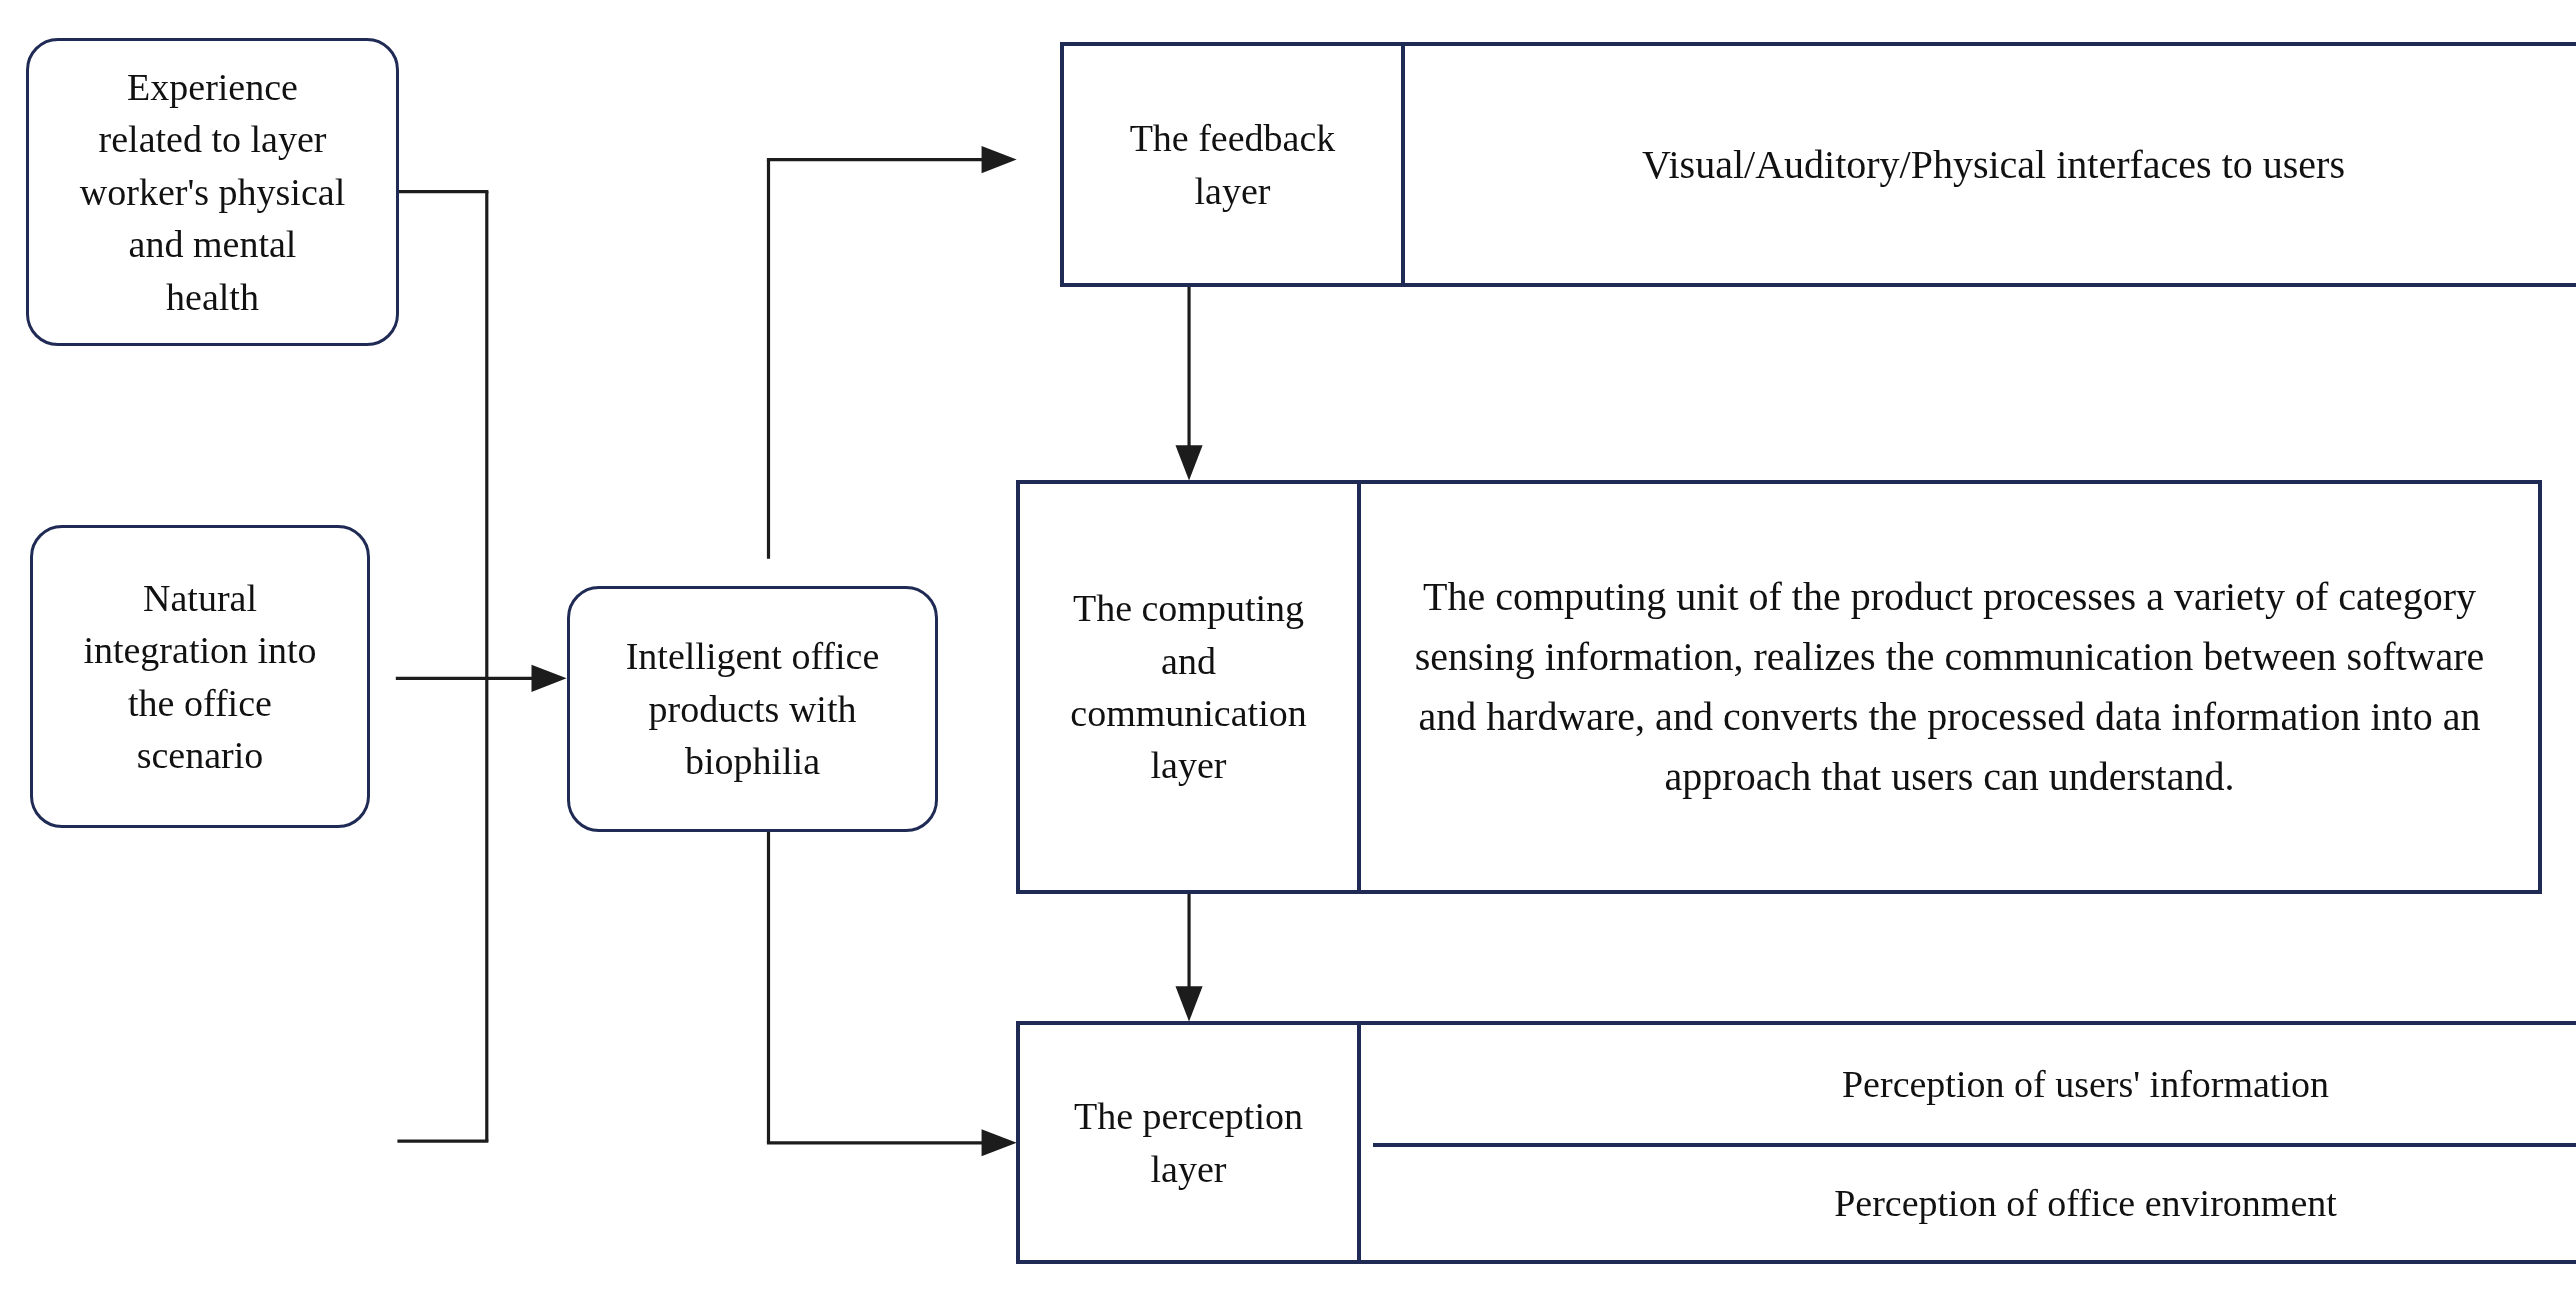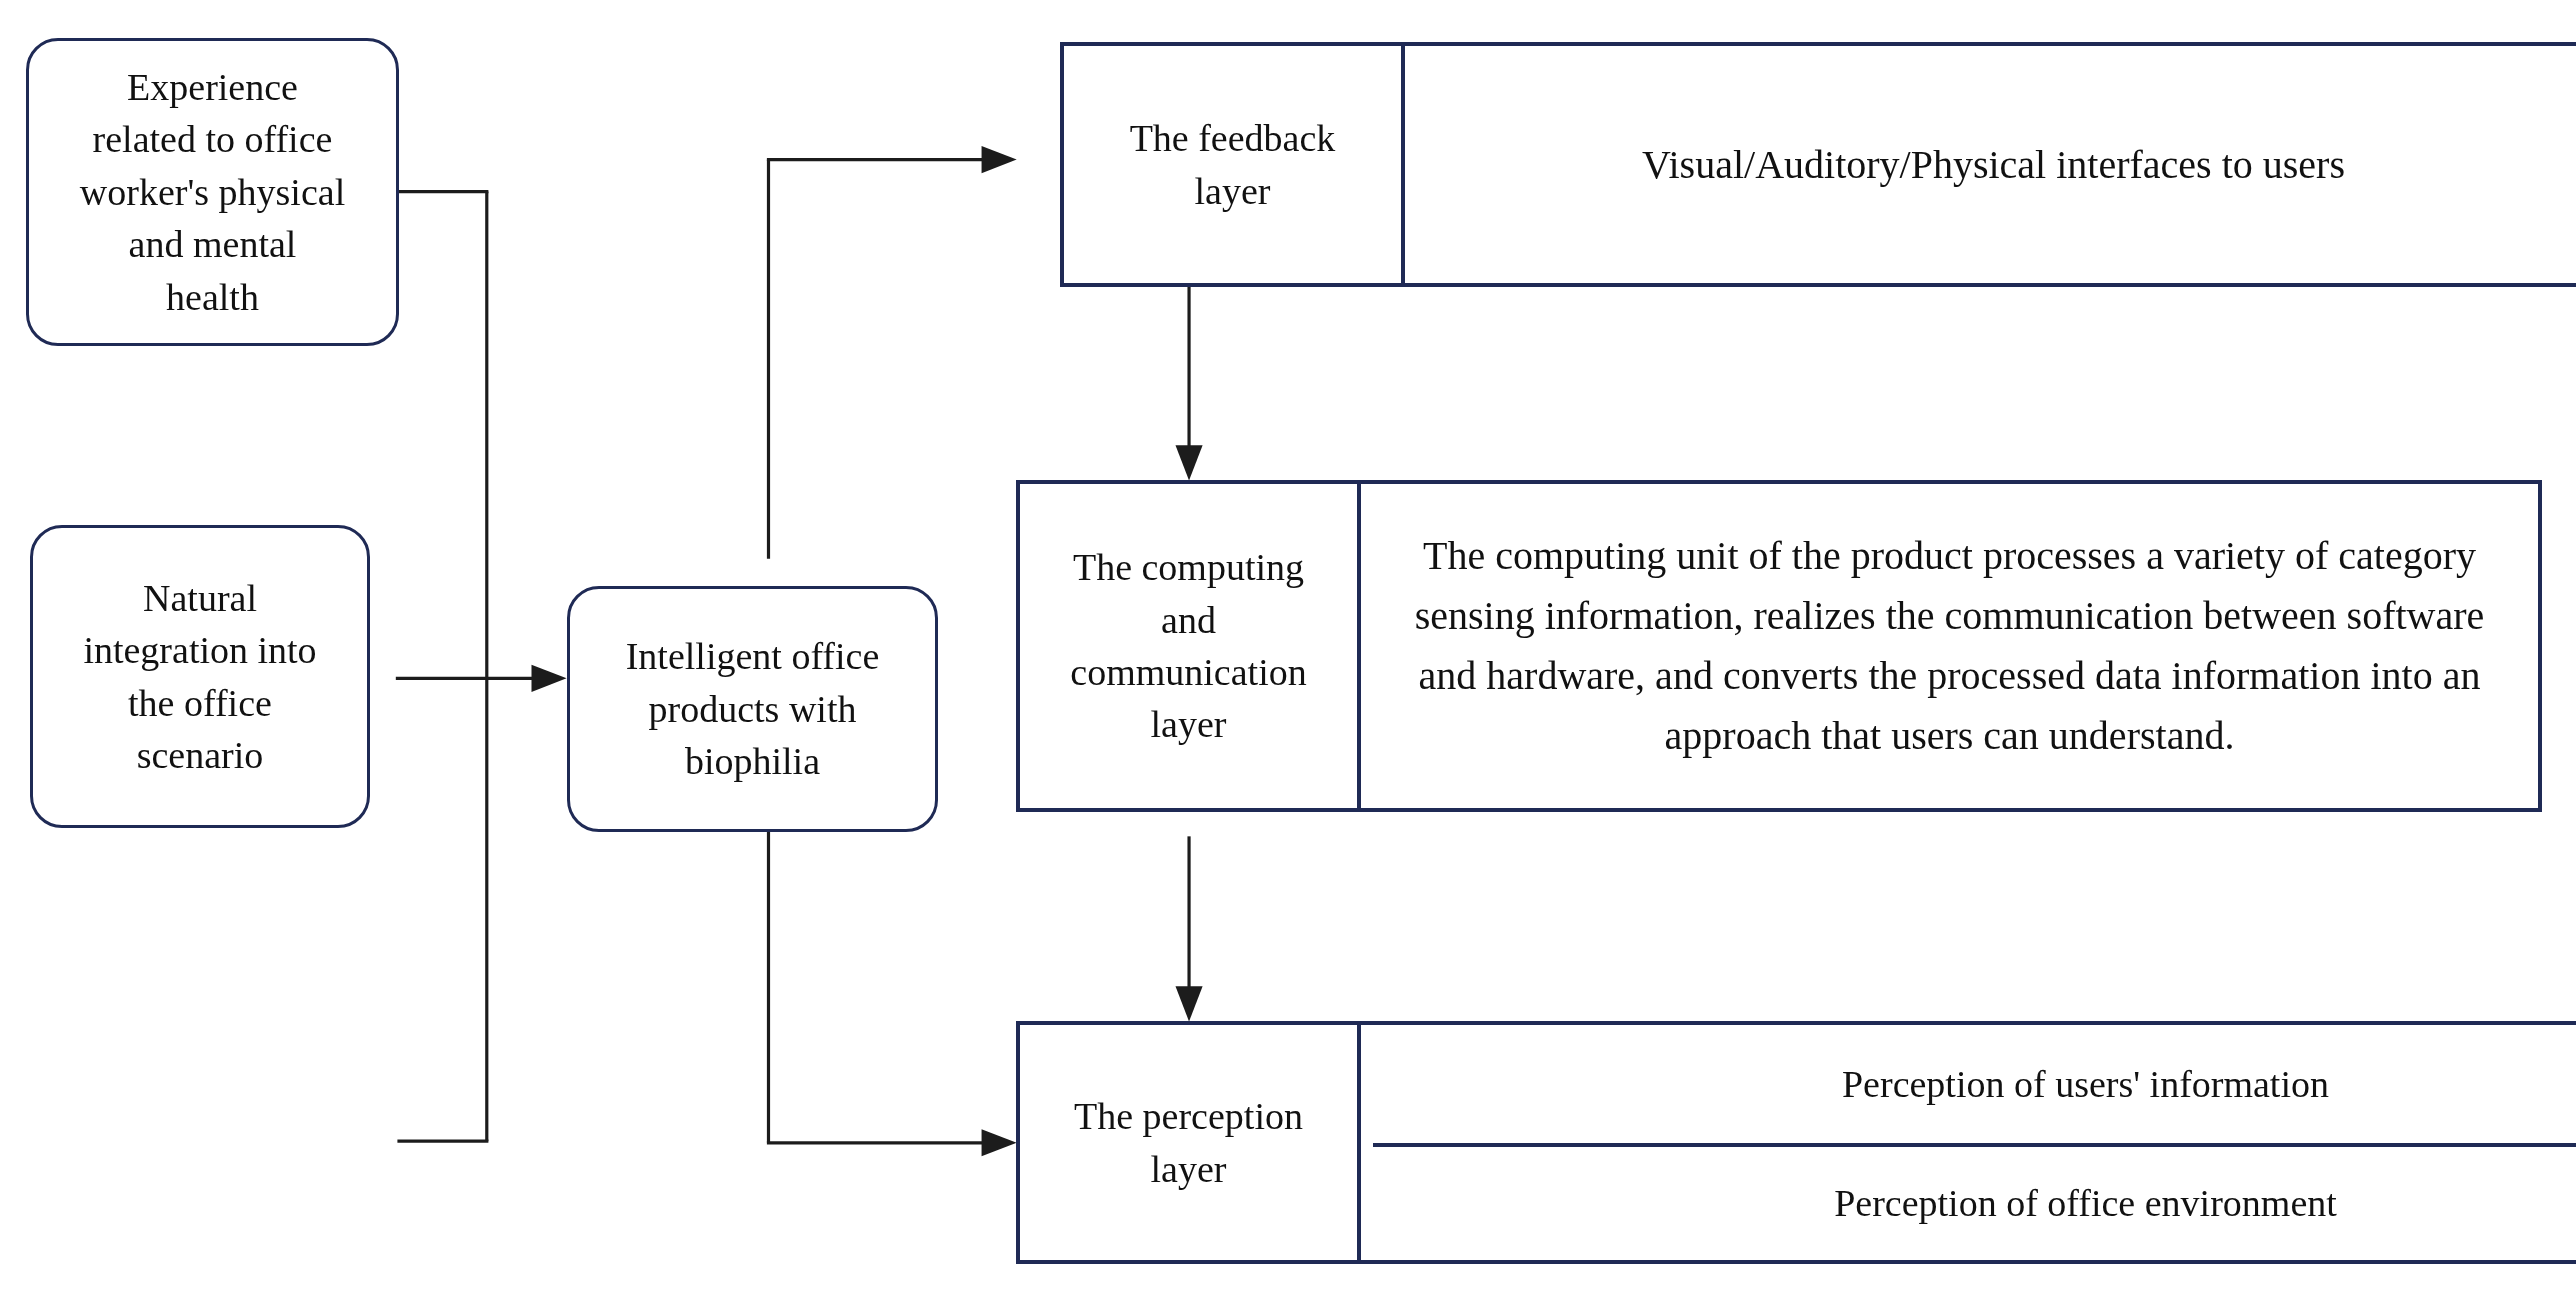--- a/index.html
+++ b/index.html
@@ -118,21 +118,21 @@
 
     <line x1="1490" y1="358" x2="1490" y2="560" stroke="#1c1c1c" stroke-width="4"></line>
     <polygon points="1490,602 1473,558 1507,558" fill="#1c1c1c"></polygon>
 
     <line x1="1490" y1="1048" x2="1490" y2="1238" stroke="#1c1c1c" stroke-width="4"></line>
     <polygon points="1490,1280 1473,1236 1507,1236" fill="#1c1c1c"></polygon>
   </svg>
 
   <div class="rbox" style="left:26px; top:38px; width:373px; height:308px;">
     <span>Experience
-related to office
+related to layer
 worker's physical
 and mental
 health</span>
   </div>
 
   <div class="rbox" style="left:30px; top:525px; width:340px; height:303px;">
     <span>Natural
 integration into
 the office
 scenario</span>
@@ -148,21 +148,21 @@
   <div class="lrow" style="left:1016px; top:42px; width:1526px; height:245px;margin-left:44px;">
     <div class="label-cell">
       <span>The feedback
 layer</span>
     </div>
     <div class="content-cell">
       <span>Visual/Auditory/Physical interfaces to users</span>
     </div>
   </div>
 
-  <div class="lrow" style="left:1016px; top:480px; width:1526px; height:332px;">
+  <div class="lrow" style="left:1016px; top:480px; width:1526px; height:414px;">
     <div class="label-cell">
       <span>The computing
 and
 communication
 layer</span>
     </div>
     <div class="content-cell">
       <span>The computing unit of the product processes a variety of category sensing information, realizes the communication between software and hardware, and converts the processed data information into an approach that users can understand.</span>
     </div>
   </div>

